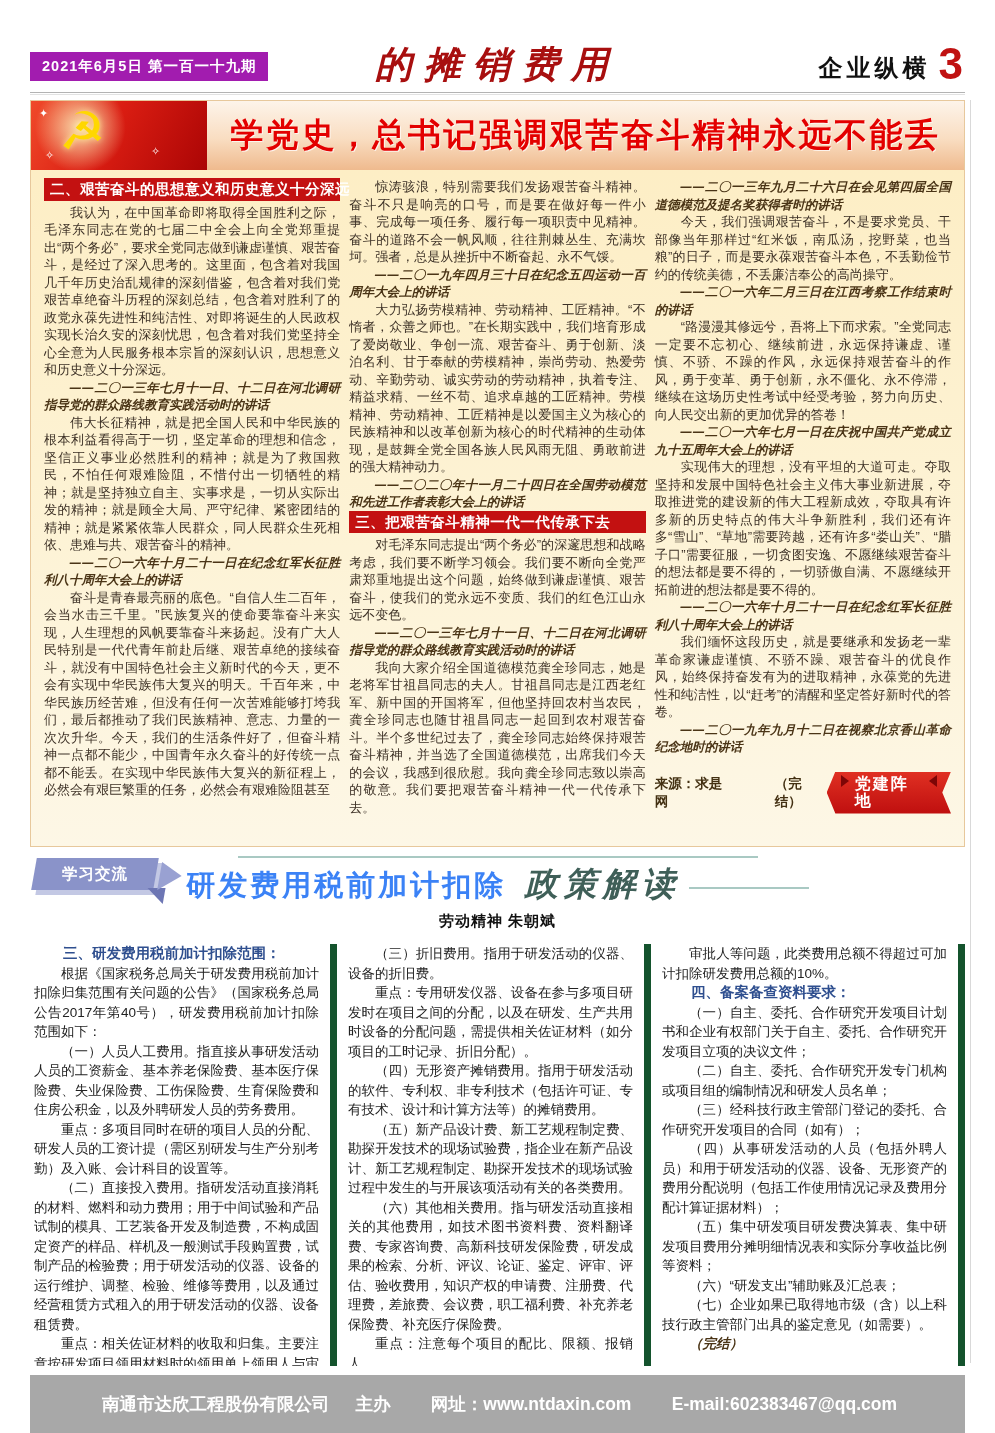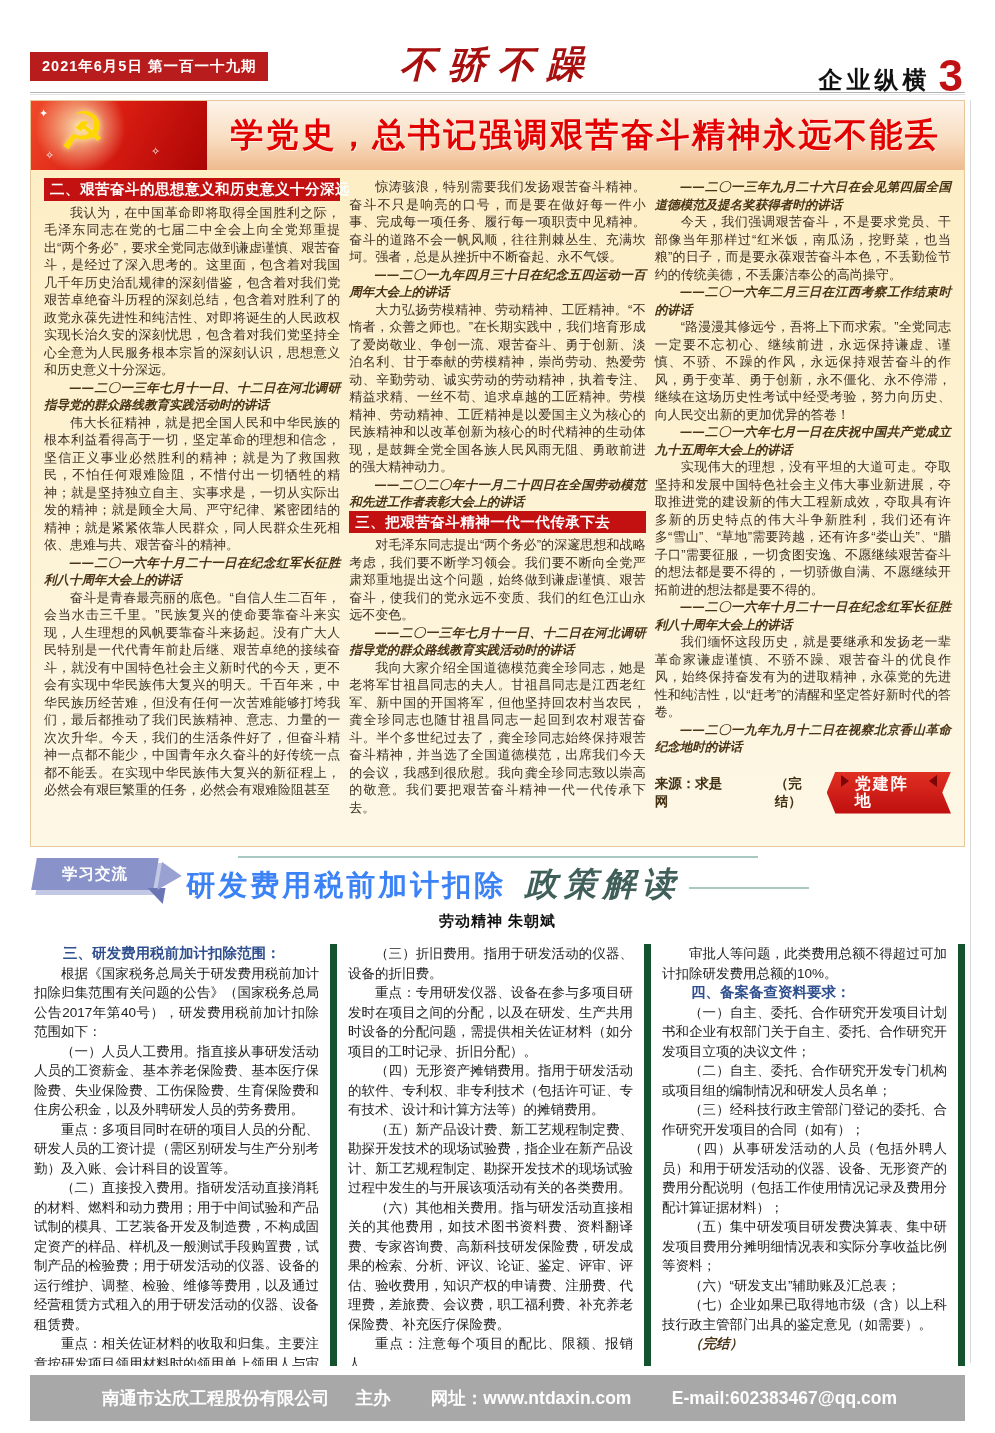--- a/index.html
+++ b/index.html
@@ -3,26 +3,26 @@
 <meta charset="utf-8">
 <style>
   * { box-sizing: border-box; margin: 0; padding: 0; }
   html,body { width: 995px; height: 1433px; background: #fff; overflow: hidden;
               font-family: "Liberation Sans","DejaVu Sans",sans-serif; color:#2b2b2b; }
   .page { position: relative; width: 995px; height: 1433px; padding: 38px 30px 0 30px; }
   .page-frame { position:absolute; right:24px; top:100px; bottom:70px; width:1px; background:#d9d9d9; }
 
   
   .topbar { position: relative; height: 50px; }
-  .date-box { position:absolute; left:0; top:14px; background:#b91c1c; color:#fff;
+  .date-box { position:absolute; left:0; top:14px; background:#a21caf; color:#fff;
               font-size:14.5px; font-weight:bold; padding:5px 12px; letter-spacing:1px; }
   .masthead { position:absolute; left:0; right:0; top:2px; text-align:center; color:#a80f0f;
               font-family:"DejaVu Serif",serif; font-weight:bold; font-style:italic;
               font-size:37px; letter-spacing:12px; }
-  .right-head { position:absolute; right:2px; top:16px; display:flex; align-items:flex-start; }
+  .right-head { position:absolute; right:2px; top:4px; display:flex; align-items:flex-start; }
   .section-name { font-size:24px; font-weight:bold; color:#111; letter-spacing:4px; margin-top:10px; }
   .page-num { font-size:44px; font-weight:bold; color:#c01212; margin-left:8px; line-height:44px; }
   .head-rule { border-top:1px solid #b3b3b3; border-bottom:1px solid #e2e2e2; height:3px; margin-top:4px; }
 
   
   .a1box { margin-top:5px; border:1px solid #e7c89c; background:linear-gradient(180deg,#fdedc2 0%,#fdf3d6 60%,#fdf7e6 100%); }
   .banner { display:flex; height:69px; }
   .flag { width:176px; position:relative; overflow:hidden;
           background: radial-gradient(circle at 28% 38%, rgba(255,255,200,.85) 0%, rgba(255,255,200,0) 34%),
                       linear-gradient(118deg,#f04a2a 0%,#da1d12 45%,#ab0505 100%); }
@@ -75,34 +75,34 @@
 
   
   .a2cols { display:flex; margin-top:4px; height:422px; overflow:hidden; }
   .a2col { flex:1; min-width:0; padding:0 11px; border-right:7px solid #14532d;
            font-size:13.5px; line-height:19.5px; color:#222; }
   .a2col:first-child { padding-left:4px; }
   .h-blue { color:#2f4f8f; font-weight:bold; text-indent:2em; font-size:14.5px; }
   .a2col .cite { font-size:13.5px; }
 
   
-  .footer { margin-top:9px; height:46px; background:#a8a8a8; color:#fff; display:flex;
+  .footer { margin-top:9px; height:58px; background:#a8a8a8; color:#fff; display:flex;
             align-items:center; font-size:17.5px; font-weight:bold; padding:0 68px 0 72px; }
   .footer .f-mid { margin:0 auto; }
   .footer .f-co b { font-weight:bold; margin-left:26px; }
 </style>
 </head>
 <body>
 
 <div class="page">
   <div class="page-frame"></div>
 
   <header class="topbar">
     <div class="date-box">2021年6月5日  第一百一十九期</div>
-    <div class="masthead">不骄不躁</div>
+    <div class="masthead">的摊销费用</div>
     <div class="right-head">
       <span class="section-name">企业纵横</span>
       <span class="page-num">3</span>
     </div>
   </header>
   <div class="head-rule"></div>
 
   <section class="a1box">
     <div class="banner">
       <div class="flag">

